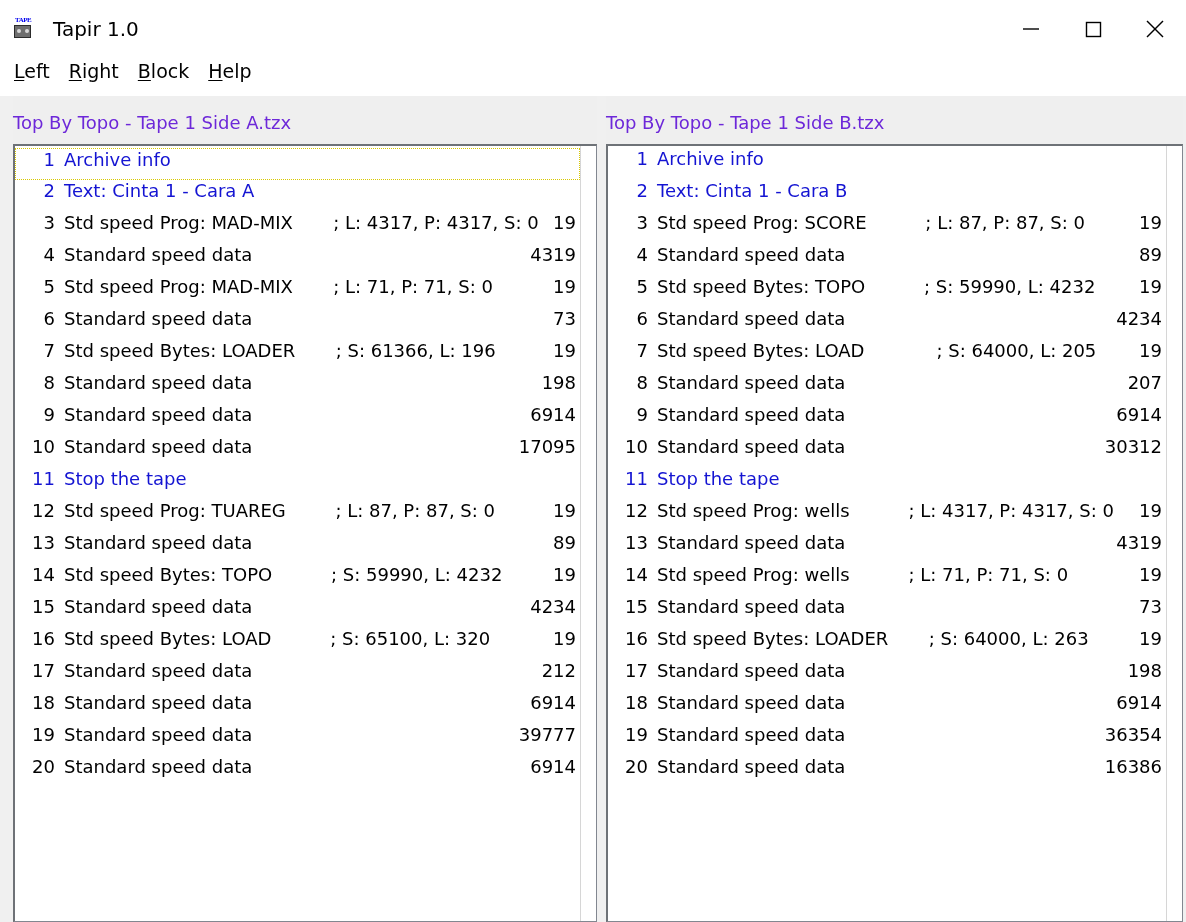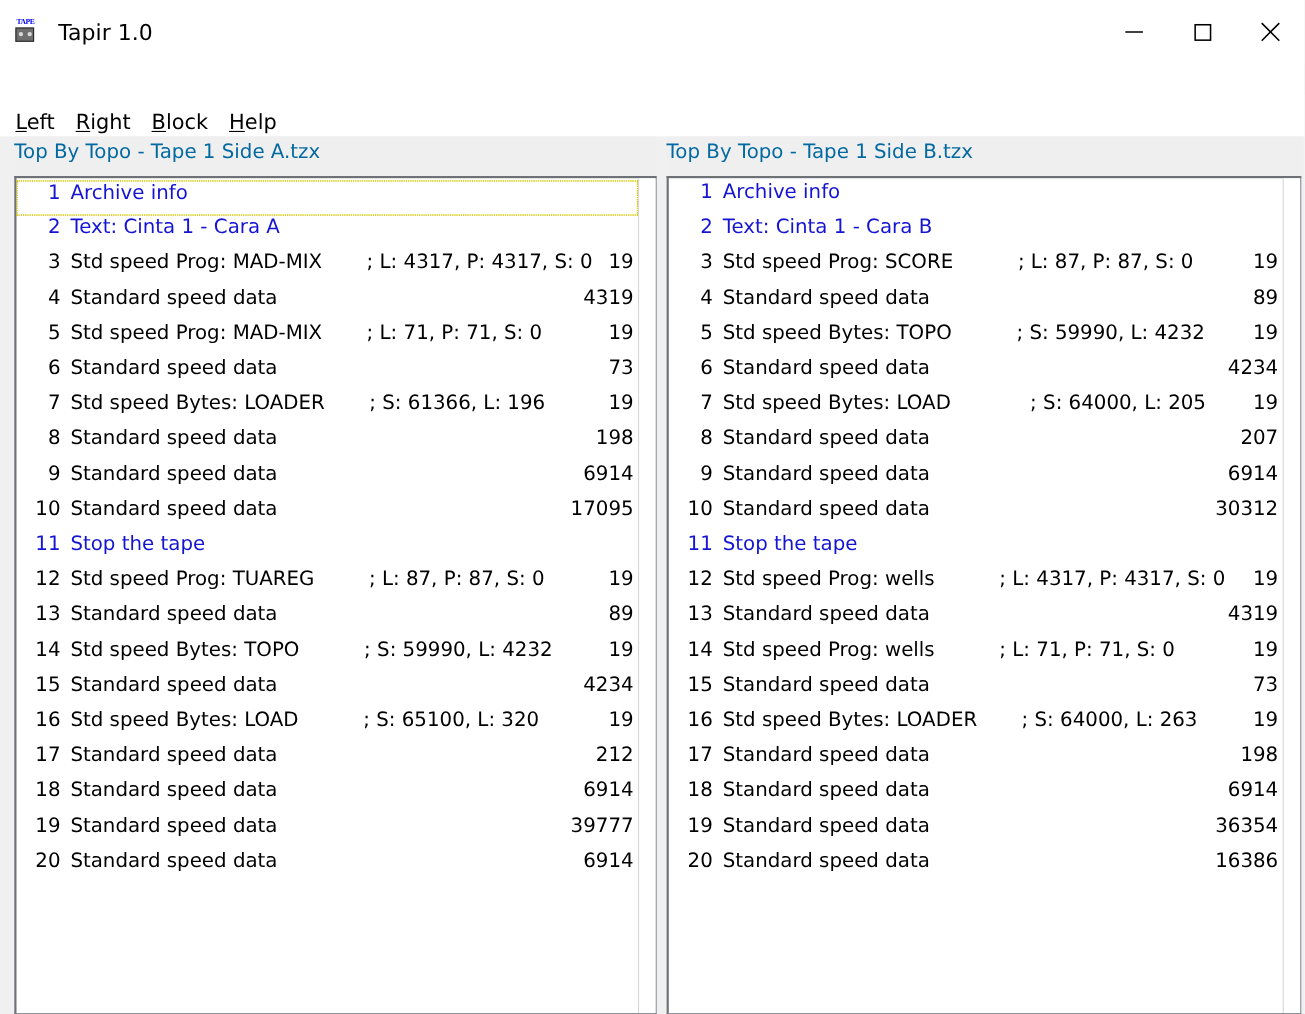--- a/index.html
+++ b/index.html
@@ -78,25 +78,24 @@
     width: 62px; height: 44px;
     display: flex; align-items: center; justify-content: center;
     background: transparent;
   }
   .win-btn svg { display:block; }
   
   .menubar {
     height: 38px;
     background: #ffffff;
     display: flex;
-    align-items: flex-end;
+    align-items: flex-start;
     padding-left: 14px;
     flex: 0 0 auto;
     gap: 0px;
-    margin-top: 28px;
   }
   .menu-item {
     font-size: 19px;
     color: #000000;
     font-family: "DejaVu Sans", sans-serif;
     padding: 2px 19px 2px 0px;
     white-space: nowrap;
     cursor: default;
   }
   .menu-item .mn {
@@ -119,22 +118,22 @@
   .pane.left  { width: 584px; margin-left: 13px; }
   .pane.right { width: 577px; margin-left: 9px; }
 
   .pane-header {
     height: 32px;
     background: #efefef;
     display: flex;
     align-items: flex-start;
     font-size: 18px;
     font-family: "DejaVu Sans", sans-serif;
-    color: #0369a1;
-    padding-top: 4px;
+    color: #6d28d9;
+    padding-top: 16px;
     white-space: nowrap;
   }
   .listbox {
     flex: 1 1 auto;
     background: #ffffff;
     border: 1px solid #828790;
     border-top: 2px solid #6e7277;
     border-left: 2px solid #6e7277;
     box-sizing: border-box;
     position: relative;

